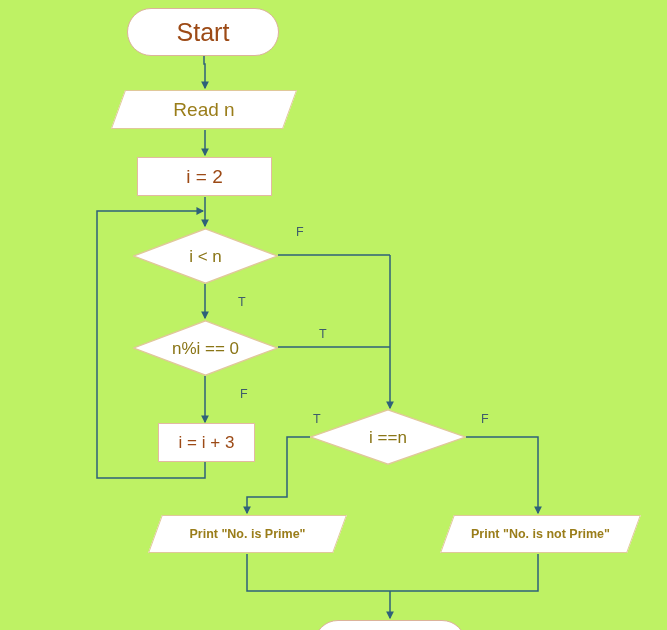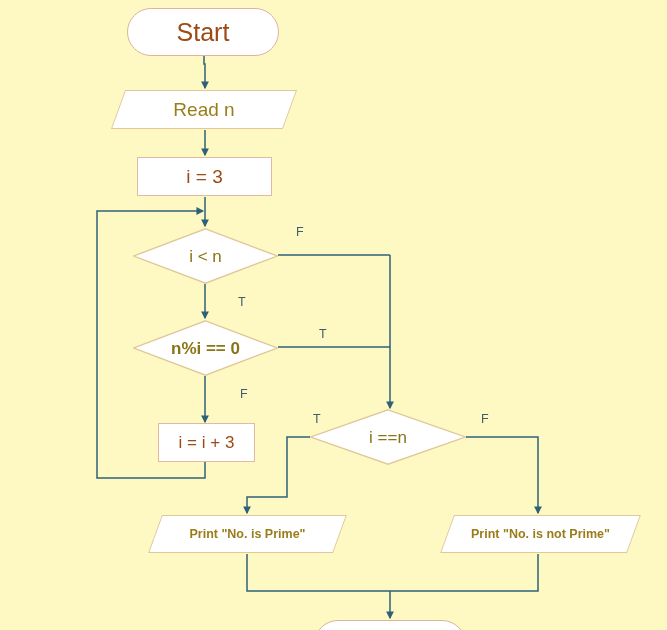--- a/index.html
+++ b/index.html
@@ -4,21 +4,21 @@
 <style>
   html,body{margin:0;padding:0;background:#ffffff;}
   body{
     font-family:"Liberation Sans", sans-serif;
     -webkit-font-smoothing:antialiased;
   }
   #canvas{
     position:relative;
     width:667px;
     height:630px;
-    background:#fef9c3;
+    background:#bef264;
     overflow:hidden;
   }
   #wires{
     position:absolute;
     left:0; top:0;
     width:667px; height:630px;
     pointer-events:none;
   }
   .node{
     position:absolute;
@@ -125,31 +125,31 @@
   <div class="node terminator" style="left:127px; top:8px; width:152px; height:48px;">
     <span>Start</span>
   </div>
 
   <div class="node io" style="left:118px; top:90px; width:172px; height:39px; font-size:19px;">
     <span class="skew"></span>
     <span class="lbl">Read n</span>
   </div>
 
   <div class="node process" style="left:137px; top:157px; width:135px; height:39px; font-size:19px;">
-    <span>i = 3</span>
+    <span>i = 2</span>
   </div>
 
   <div class="node decision" style="left:133px; top:228px; width:145px; height:56px; font-size:17px;">
     <svg class="dia" viewBox="0 0 145 56" preserveAspectRatio="none">
       <polygon points="72.5,0.8 144.2,28 72.5,55.2 0.8,28" fill="#ffffff" stroke="#e0c89a" stroke-width="1.3"></polygon>
     </svg>
     <span class="lbl">i &lt; n</span>
   </div>
 
-  <div class="node decision" style="left:133px; top:320px; width:145px; height:56px; font-size:17px;font-weight:bold;">
+  <div class="node decision" style="left:133px; top:320px; width:145px; height:56px; font-size:17px;">
     <svg class="dia" viewBox="0 0 145 56" preserveAspectRatio="none">
       <polygon points="72.5,0.8 144.2,28 72.5,55.2 0.8,28" fill="#ffffff" stroke="#e0c89a" stroke-width="1.3"></polygon>
     </svg>
     <span class="lbl">n%i == 0</span>
   </div>
 
   <div class="node process" style="left:158px; top:423px; width:97px; height:39px; font-size:17px;">
     <span>i = i + 3</span>
   </div>
 

